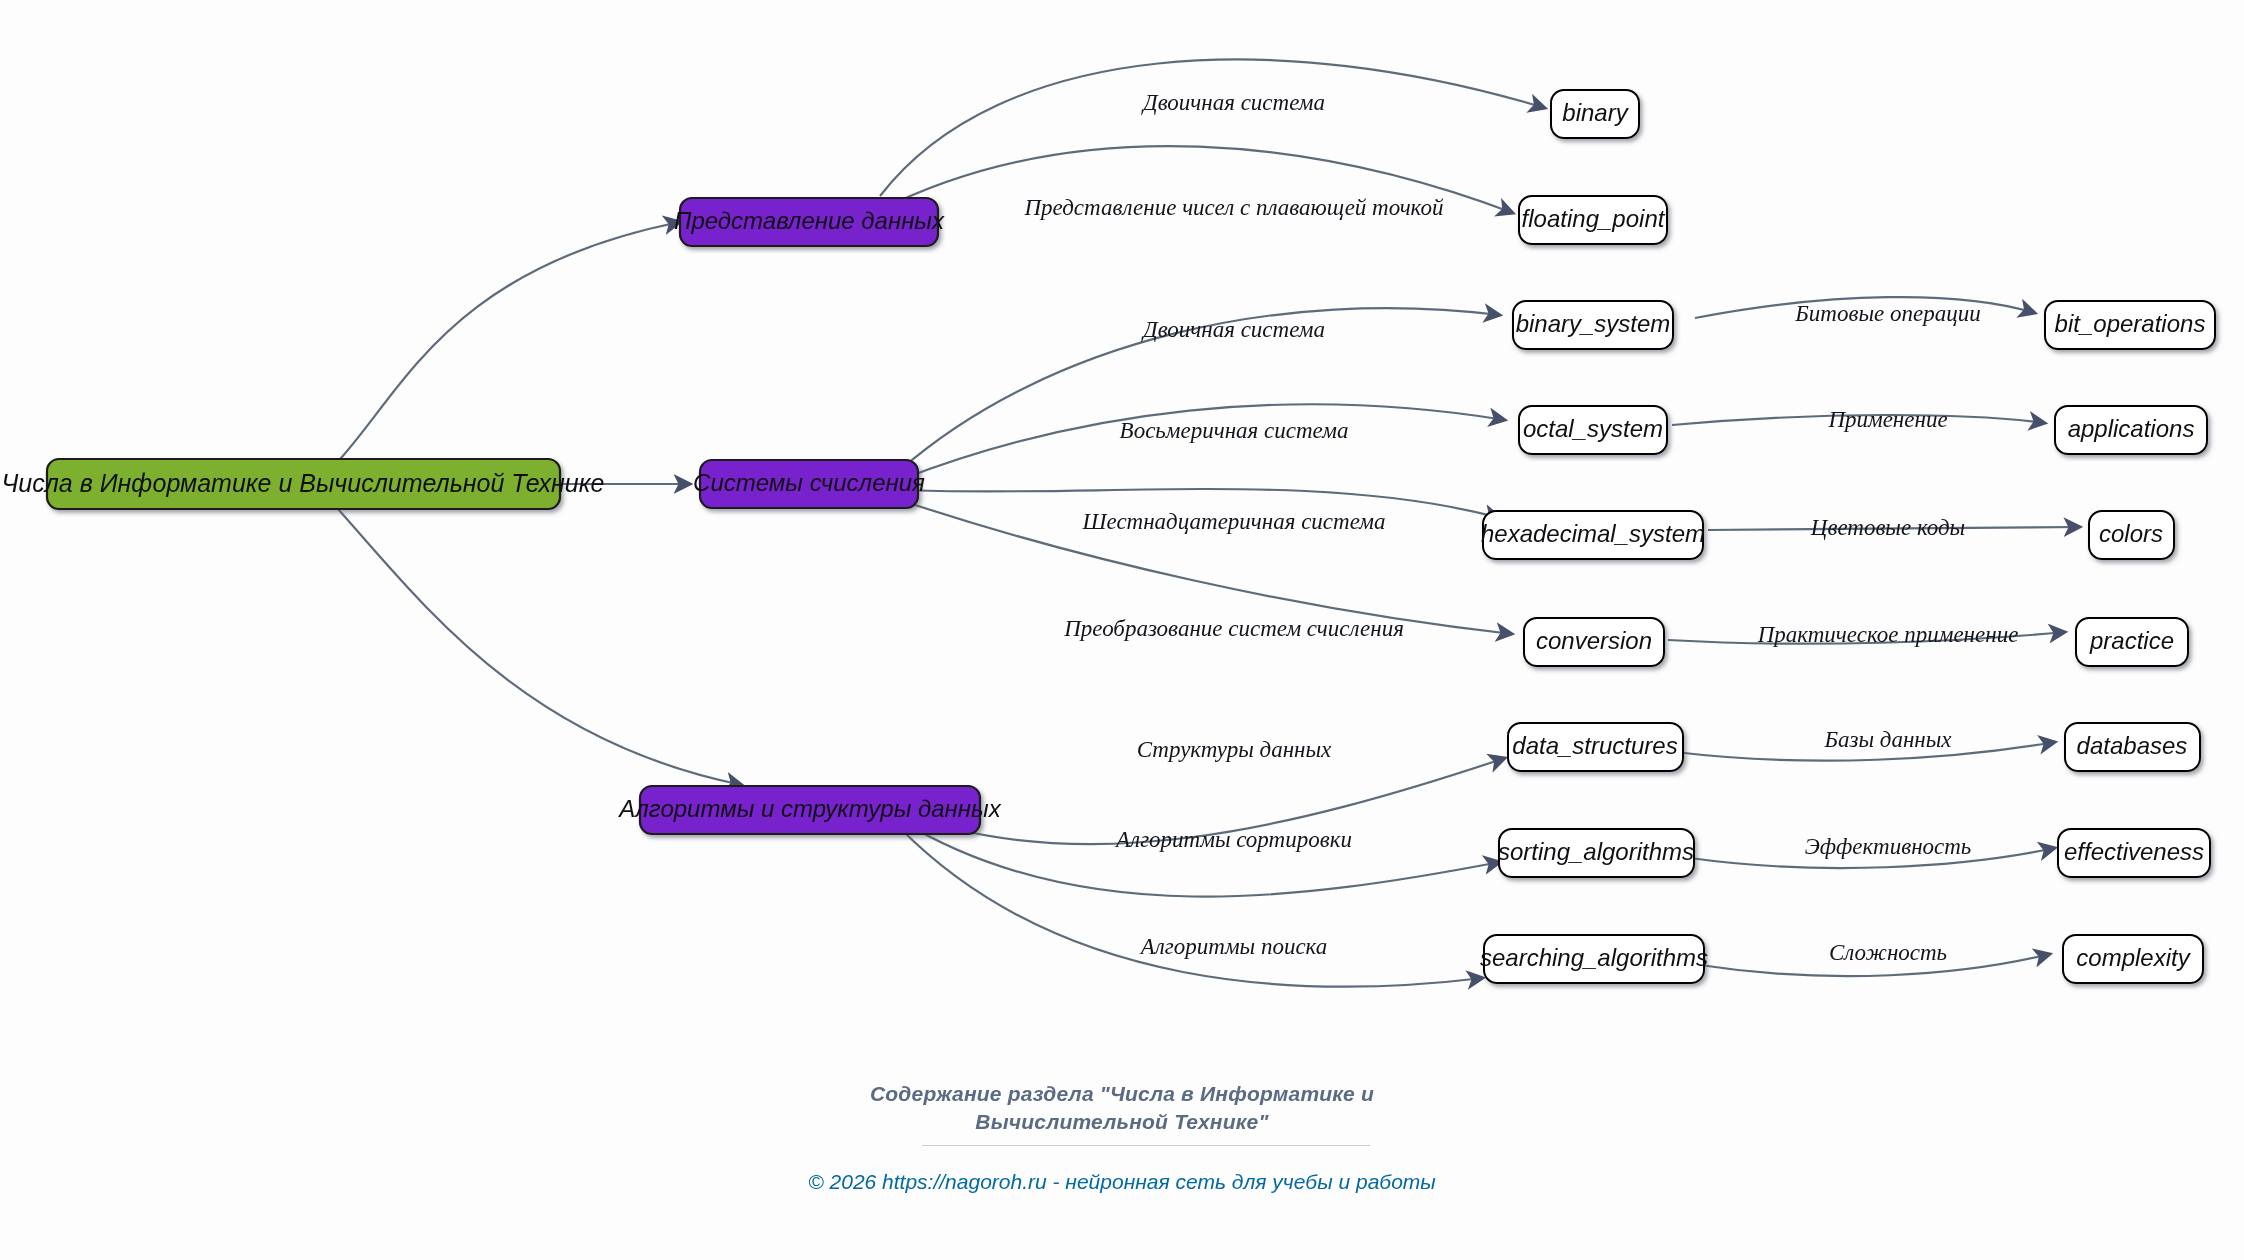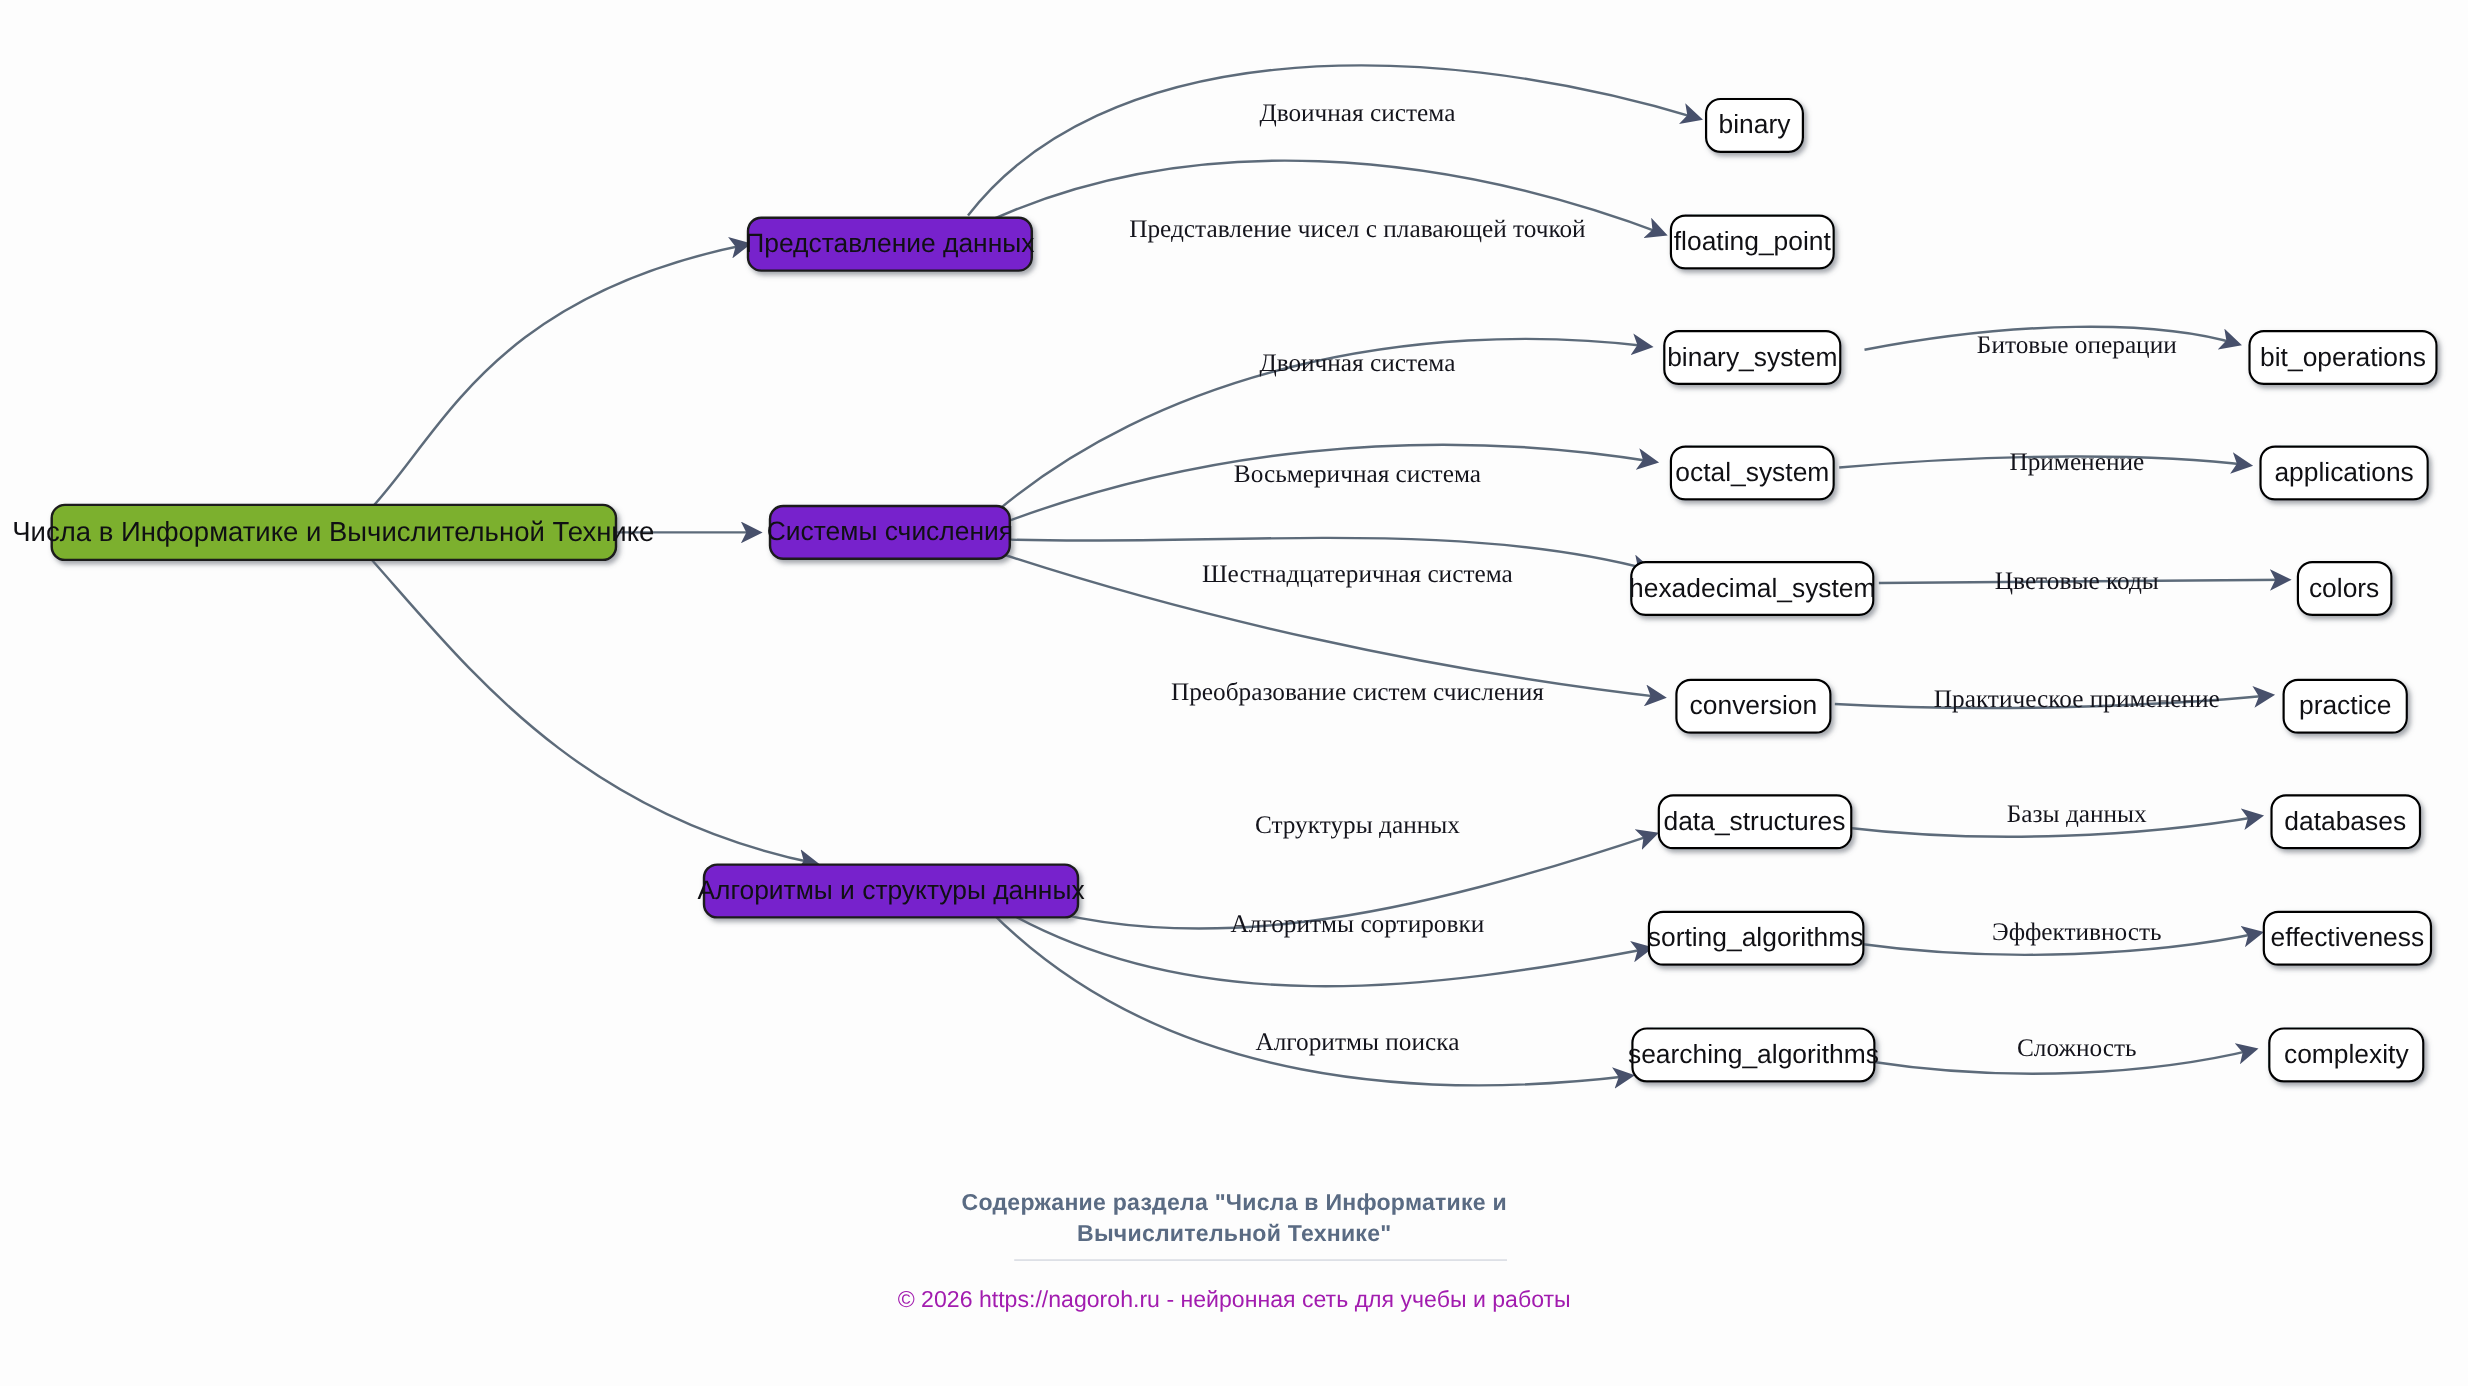--- a/index.html
+++ b/index.html
@@ -12,20 +12,21 @@
     height: 1260px;
     position: relative;
     overflow: hidden;
     font-family: "Liberation Sans", sans-serif;
   }
   #stage {
     position: absolute;
     left: 0; top: 0;
     width: 2244px;
     height: 1260px;
+    font-style: italic;
   }
   svg#mindmap {
     position: absolute;
     left: 0; top: 0;
     width: 2244px;
     height: 1260px;
     display: block;
   }
   .edge-path {
     fill: none;
@@ -83,21 +84,21 @@
     position: absolute;
     left: 922px;
     top: 1145px;
     width: 448px;
     height: 1px;
     background: #c9ced8;
   }
   #footer-copy {
     top: 1170px;
     font-size: 21px;
-    color: #a21caf;
+    color: #0369a1;
   }
 </style>
 </head>
 <body>
 
 <div id="stage">
 
   <svg id="mindmap" viewBox="0 0 2244 1260">
     <defs>
       <marker id="arrow" viewBox="0 0 12 12" refX="10" refY="6" markerWidth="9" markerHeight="9" orient="auto-start-reverse">

